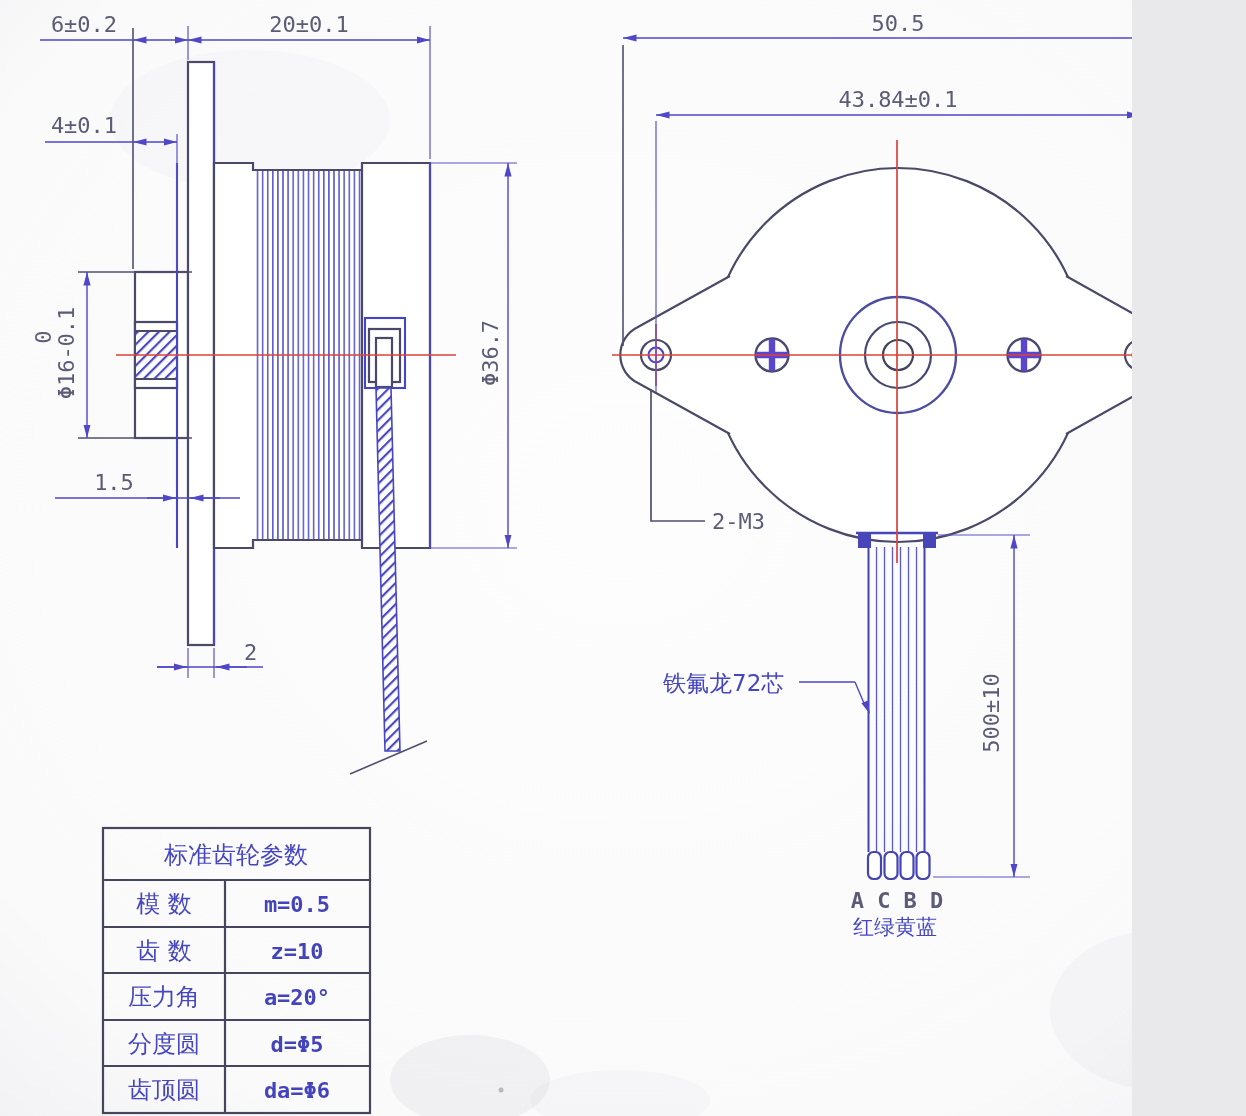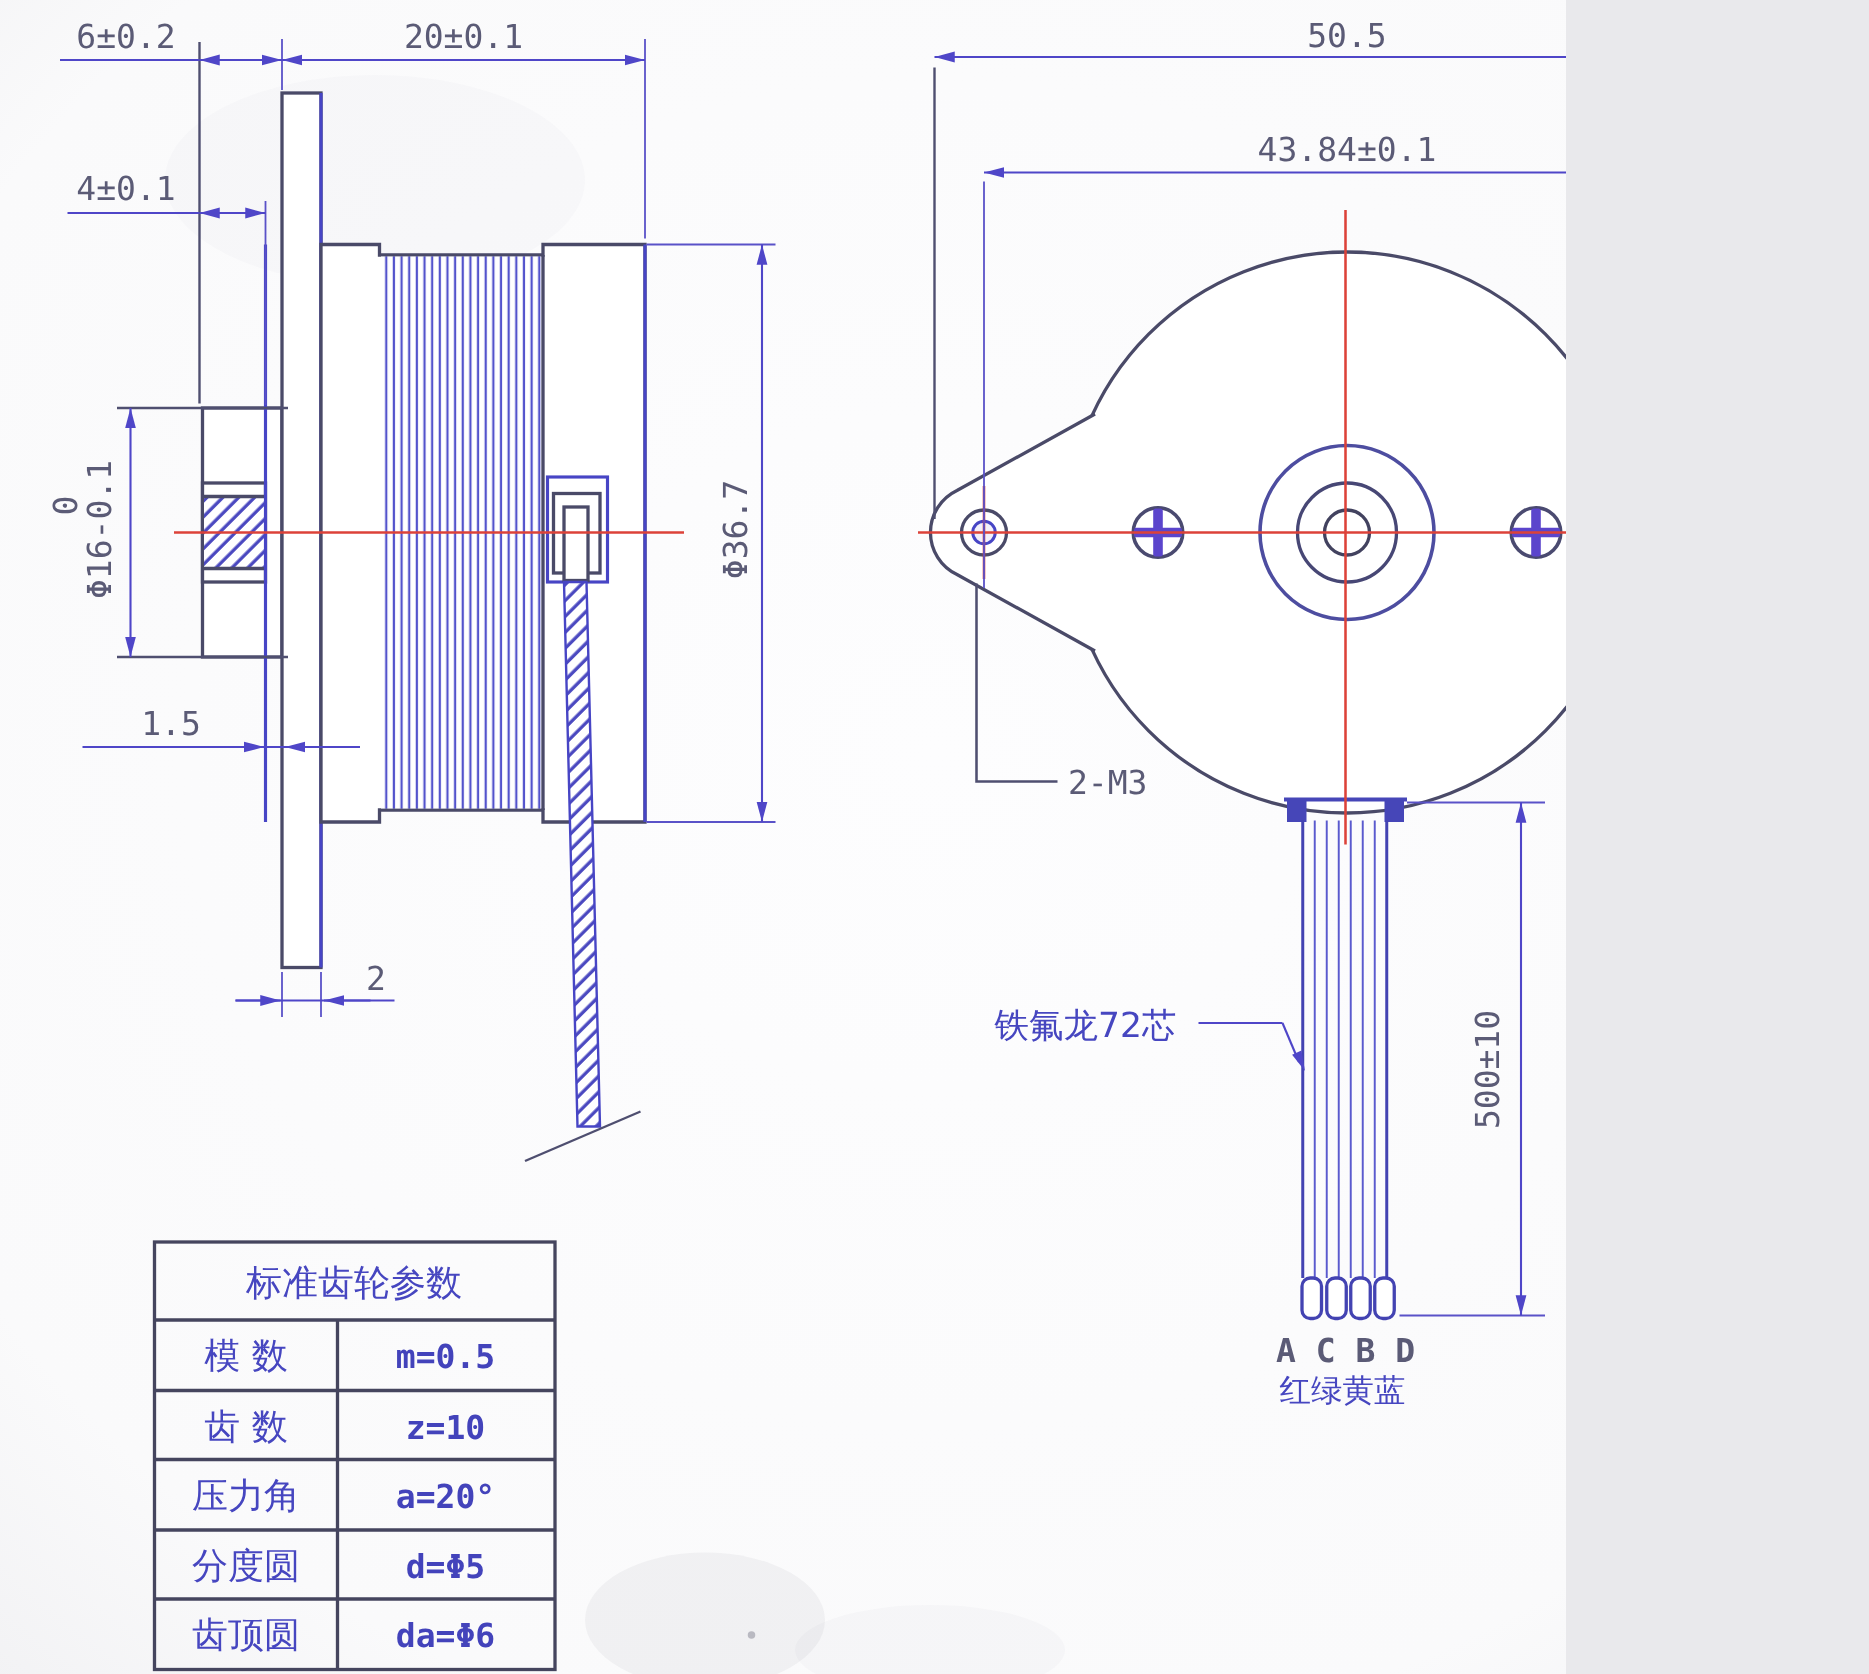--- a/index.html
+++ b/index.html
@@ -1,16 +1,16 @@
 <!DOCTYPE html>
 <html><head>
 <meta charset="utf-8">
 <style>
   html,body{margin:0;padding:0;background:#e9e9ec;}
-  .stage{position:relative;width:1044px;height:1116px;background:#fbfbfc;overflow:hidden;
+  .stage{position:relative;width:1132px;height:1116px;background:#fbfbfc;overflow:hidden;
          font-family:"DejaVu Sans","Liberation Sans",sans-serif;}
   svg{position:absolute;left:0;top:0;}
   
   .ol  {stroke:#4a4a68;fill:none;stroke-width:2.2;stroke-linejoin:miter;}
   .olw {stroke:#4a4a68;fill:#ffffff;stroke-width:2.2;stroke-linejoin:miter;}
   .bl  {stroke:#4745c5;fill:none;stroke-width:2.1;}
   .blw {stroke:#4745c5;fill:#ffffff;stroke-width:2.1;}
   .dim {stroke:#4f46c8;fill:none;stroke-width:1.4;}
   .ext {stroke:#5a52c8;fill:none;stroke-width:1.2;}
   .extd{stroke:#4f4f70;fill:none;stroke-width:1.6;}

